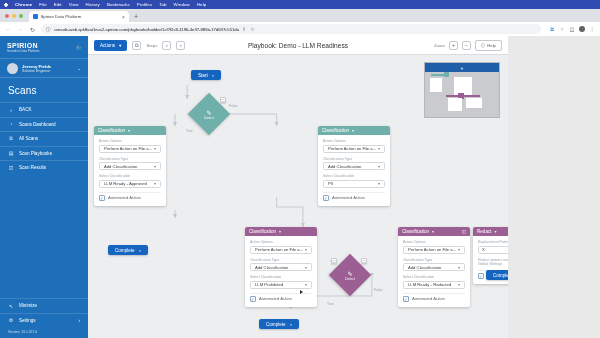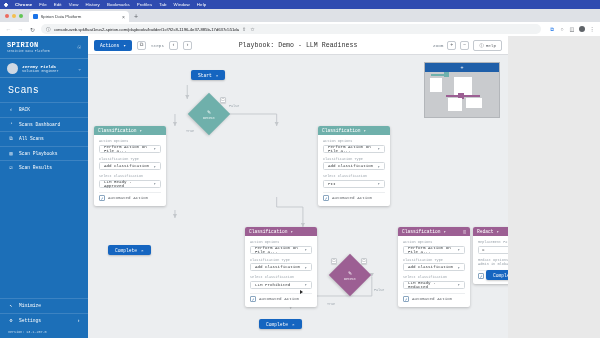--- a/index.html
+++ b/index.html
@@ -43,21 +43,21 @@
   }
   .omnibox .lock { font-size:4.5px; color:#5f6368; }
   .omni-url { white-space:nowrap; overflow:hidden; letter-spacing:-.05px; }
   .omni-right { display:flex; gap:4px; align-items:center; color:#5f6368; font-size:5px; }
   .chip-icons { display:flex; gap:4px; align-items:center; padding-left:3px; }
   .ci { width:6px; height:6px; color:#5f6368; font-size:5.2px; line-height:6px; text-align:center; }
   .ci.blue{ color:#1a73e8; }
   .avatar-c { width:6px;height:6px;border-radius:50%;background:#5f6368;color:#fff;
      font-size:4px;line-height:6px;text-align:center;}
   
-  .app { position:relative; width:508px; height:302px; display:flex;font-family:Liberation Mono, monospace; }
+  .app { position:relative; width:508px; height:302px; display:flex; }
   
   .sidebar { width:88px; background:#1c6fb8; color:#fff; display:flex; flex-direction:column;
      position:relative; }
   .sb-logo { height:22px; display:flex; align-items:center; padding:0 7px; gap:3px; }
   .sb-logo .mark { font-size:7px; letter-spacing:.3px; font-weight:bold; }
   .sb-logo .sub { font-size:3.1px; opacity:.75; }
   .bell { margin-left:auto; font-size:6px; opacity:.9; }
   .sb-user { height:20px; display:flex; align-items:center; padding:0 7px; gap:4px;
      border-top:1px solid rgba(255,255,255,.18); border-bottom:1px solid rgba(255,255,255,.18); }
   .sb-user .av { width:11px;height:11px;border-radius:50%;background:#cfd8e3; }

